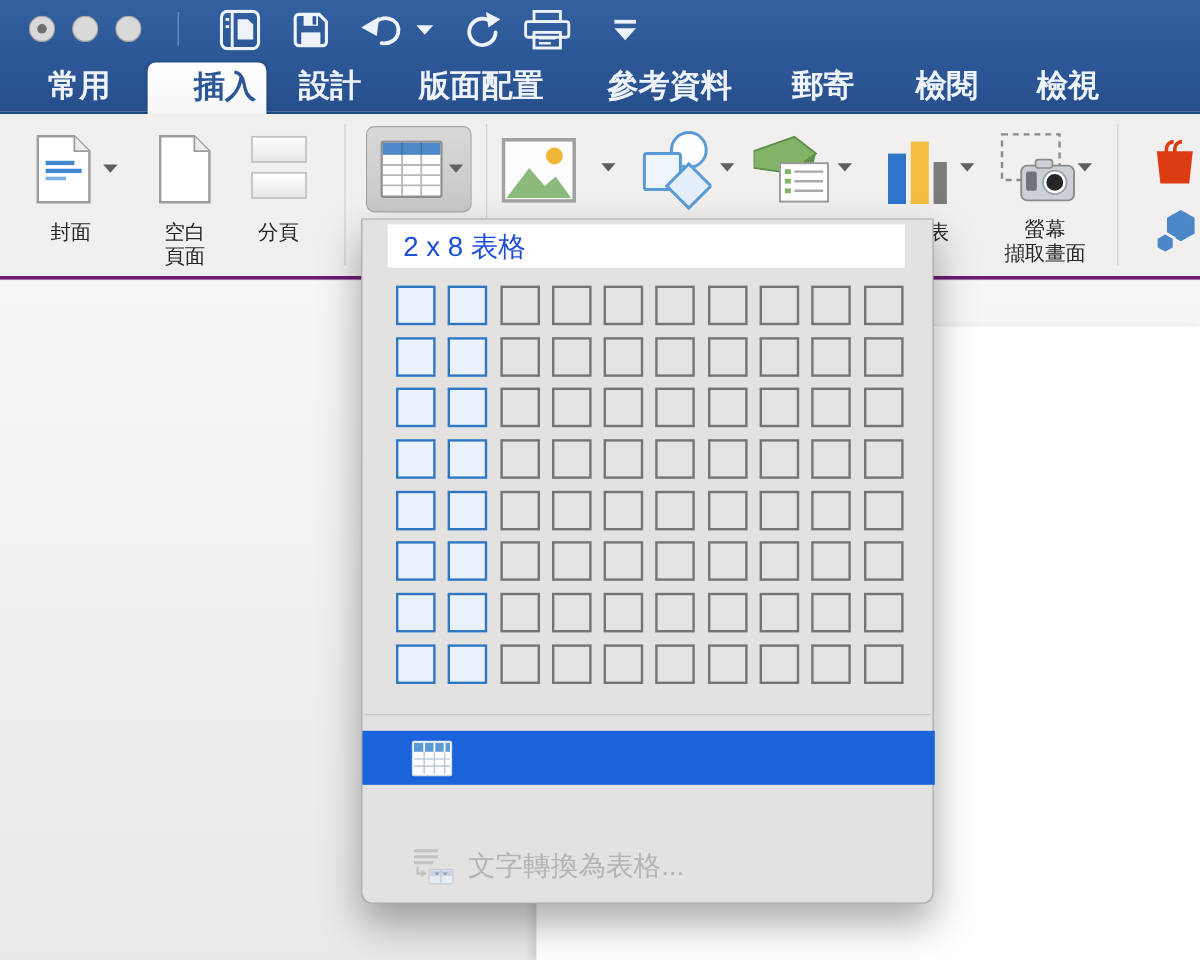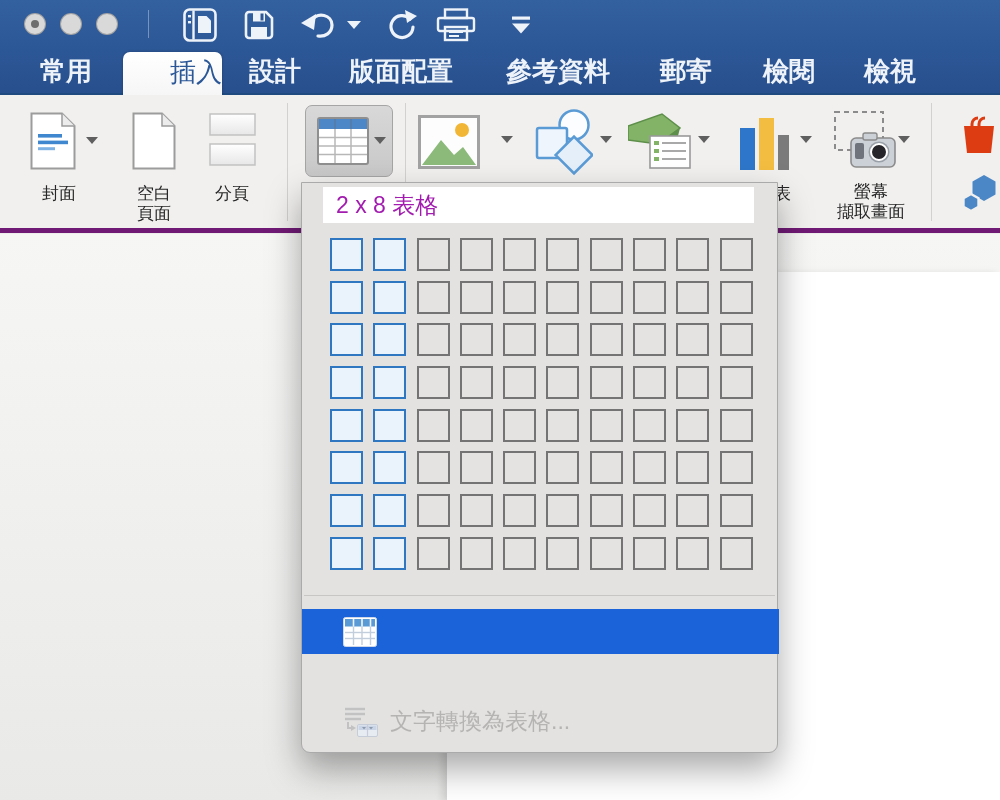--- a/index.html
+++ b/index.html
@@ -13,42 +13,42 @@
   .tlight{position:absolute;top:13px;width:22px;height:22px;border-radius:50%;
     background:#d9d9d9;border:1px solid rgba(0,0,0,.25);}
   .tlight .dot{position:absolute;left:6px;top:6px;width:8px;height:8px;border-radius:50%;background:#6e6e6e;}
   .tsep{position:absolute;left:148px;top:10px;width:1px;height:28px;background:rgba(255,255,255,.35);}
   .ticon{position:absolute;top:0;height:50px;display:flex;align-items:center;justify-content:center;cursor:default;}
   .caret-w{width:0;height:0;border-left:6px solid transparent;border-right:6px solid transparent;border-top:7px solid #eef2f9;}
 
   .tab{position:absolute;top:50px;height:43px;line-height:43px;transform:translateX(-50%);
     color:#eef3fa;font-size:26px;font-weight:600;white-space:nowrap;}
   .tab.active{transform:none;top:52px;height:43px;line-height:41px;background:linear-gradient(#ffffff,#f6f6f6);
-    border-radius:7px 7px 0 0;color:#2b5797;font-weight:400;text-align:right;box-shadow:0 0 3px rgba(0,0,0,.25);padding-left:30px;}
+    border-radius:7px 7px 0 0;color:#2b5797;font-weight:700;text-align:center;box-shadow:0 0 3px rgba(0,0,0,.25);padding-left:30px;}
 
   
-  .ribbon{position:absolute;left:0;top:95px;width:1000px;height:138px;background:#f1f0ef;border-bottom:5px solid #701a75;}
+  .ribbon{position:absolute;left:0;top:95px;width:1000px;height:138px;background:#f1f0ef;border-bottom:3px solid #701a75;}
   .rsep{position:absolute;top:8px;width:1px;height:118px;background:#d2d1cf;}
   .rlabel{position:absolute;font-size:17px;color:#262626;text-align:center;transform:translateX(-50%);line-height:20px;white-space:pre;}
   .caret-g{position:absolute;width:0;height:0;border-left:6px solid transparent;border-right:6px solid transparent;border-top:7px solid #5f5f5f;}
   .rbtn{position:absolute;cursor:default;}
   .tablebtn{position:absolute;left:305px;top:10px;width:88px;height:72px;border:1px solid #a5a5a5;border-radius:7px;
     background:linear-gradient(#d8d8d8,#c8c8c8);}
 
   
   .canvas{position:absolute;left:0;top:234px;width:1000px;height:566px;
     background:linear-gradient(180deg,#f6f6f5 0%,#efefee 55%,#e9e9e8 100%);}
   .page{position:absolute;left:447px;top:38px;width:553px;height:528px;background:#ffffff;
     box-shadow:-4px 2px 8px rgba(0,0,0,.12);}
 
   
   .dropdown{position:absolute;left:301px;top:182px;width:477px;height:571px;background:#e3e2e1;
     border:1px solid #aaaaaa;border-radius:0 0 9px 9px;box-shadow:0 16px 34px rgba(0,0,0,.34);z-index:20;}
   .dd-header{position:absolute;left:21px;top:4px;width:431px;height:36px;background:#ffffff;
-    font-size:23px;color:#a21caf;line-height:36px;padding-left:13px;}
+    font-size:23px;color:#1d4ed8;line-height:36px;padding-left:13px;}
   .dd-grid{position:absolute;left:28px;top:55px;display:grid;grid-template-columns:repeat(10,33px);
     grid-auto-rows:33px;column-gap:10.3px;row-gap:9.7px;}
   .cell{width:33px;height:33px;background:#e4e3e2;border:2px solid #747474;}
   .cell.sel{background:#eaf2fb;border-color:#3077c2;}
   .dd-sep{position:absolute;left:2px;top:412px;width:471px;height:1px;background:#c7c6c5;}
   .dd-item{position:absolute;left:0;width:477px;height:45px;display:flex;align-items:center;font-size:23px;color:#2b2b2b;}
   .dd-item .ic{margin-left:41px;width:36px;display:flex;justify-content:flex-start;}
   .dd-item .lb{margin-left:11px;white-space:nowrap;}
   .dd-item.hl{background:#1b63d9;color:#ffffff;}
   .dd-item.dis{color:#b5b4b3;}

